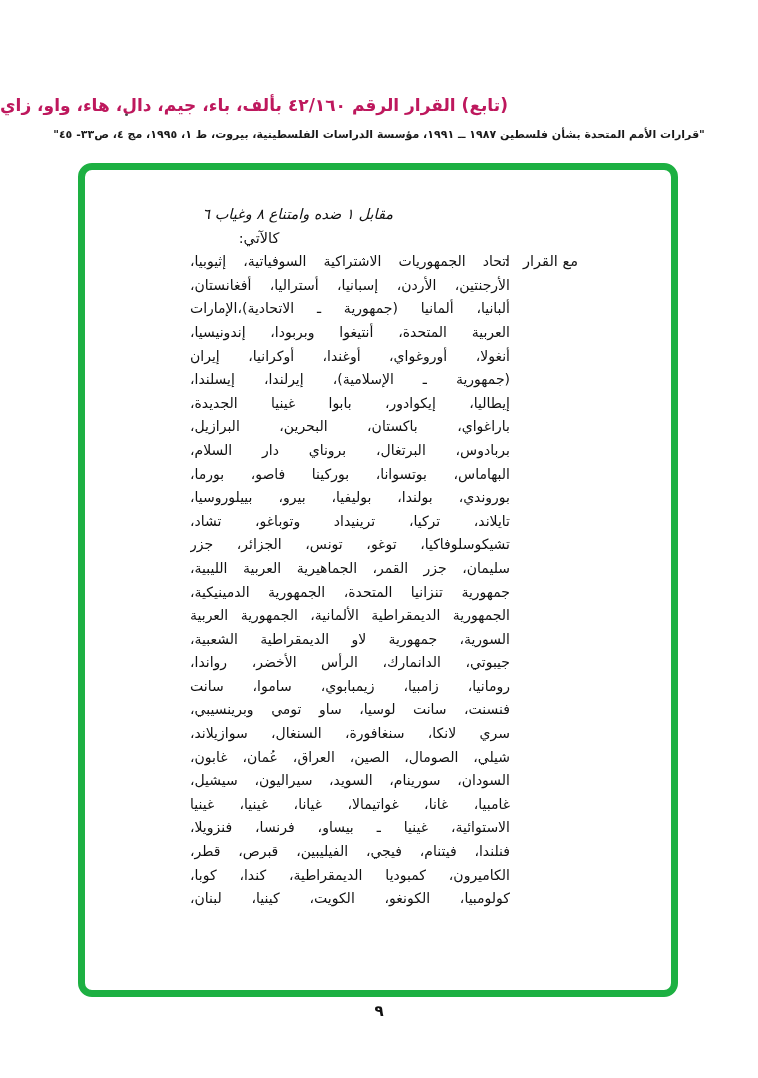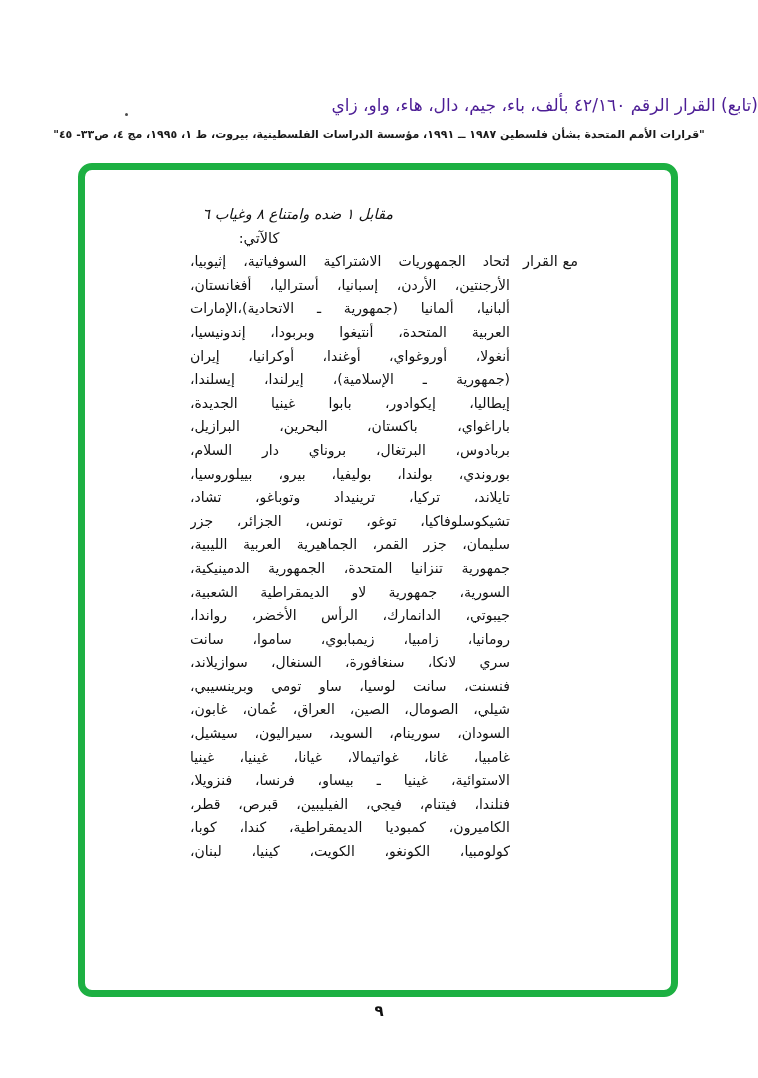--- a/index.html
+++ b/index.html
@@ -8,24 +8,24 @@
     position:relative;
     width:758px; height:1078px;
     background:#ffffff;
     font-family:"DejaVu Sans", sans-serif;
     color:#141414;
     direction:rtl;
     overflow:hidden;
   }
   .title {
     position:absolute; top:95px; left:0; right:0;
-    text-align:right;
-    font-size:17px; font-weight:normal;
+    text-align:left;
+    font-size:17px; font-weight:bold;
     letter-spacing:0.2px;
-    color:#4c1d95;
+    color:#be185d;
   }
   .citation {
     position:absolute; top:128px; left:0; right:0;
     text-align:center;
     font-size:11px; font-weight:bold;
     color:#191919;
   }
   .ink-speck {
     position:absolute; left:125px; top:113px;
     width:3px; height:3px; background:#4a4a4a; border-radius:50%;
@@ -106,30 +106,32 @@
       <div class="countries" id="countries">
           <div class="country-line">اتحاد الجمهوريات الاشتراكية السوفياتية، إثيوبيا،</div>
           <div class="country-line">الأرجنتين، الأردن، إسبانيا، أستراليا، أفغانستان،</div>
           <div class="country-line">ألبانيا، ألمانيا (جمهورية ـ الاتحادية)،الإمارات</div>
           <div class="country-line">العربية المتحدة، أنتيغوا وبربودا، إندونيسيا،</div>
           <div class="country-line">أنغولا، أوروغواي، أوغندا، أوكرانيا، إيران</div>
           <div class="country-line">(جمهورية ـ الإسلامية)، إيرلندا، إيسلندا،</div>
           <div class="country-line">إيطاليا، إيكوادور، بابوا غينيا الجديدة،</div>
           <div class="country-line">باراغواي، باكستان، البحرين، البرازيل،</div>
           <div class="country-line">بربادوس، البرتغال، بروناي دار السلام،</div>
+          <div class="country-line">البهاماس، بوتسوانا، بوركينا فاصو، بورما،</div>
           <div class="country-line">بوروندي، بولندا، بوليفيا، بيرو، بييلوروسيا،</div>
           <div class="country-line">تايلاند، تركيا، ترينيداد وتوباغو، تشاد،</div>
           <div class="country-line">تشيكوسلوفاكيا، توغو، تونس، الجزائر، جزر</div>
           <div class="country-line">سليمان، جزر القمر، الجماهيرية العربية الليبية،</div>
           <div class="country-line">جمهورية تنزانيا المتحدة، الجمهورية الدمينيكية،</div>
+          <div class="country-line">الجمهورية الديمقراطية الألمانية، الجمهورية العربية</div>
           <div class="country-line">السورية، جمهورية لاو الديمقراطية الشعبية،</div>
           <div class="country-line">جيبوتي، الدانمارك، الرأس الأخضر، رواندا،</div>
           <div class="country-line">رومانيا، زامبيا، زيمبابوي، ساموا، سانت</div>
+          <div class="country-line">فنسنت، سانت لوسيا، ساو تومي وبرينسيبي،</div>
           <div class="country-line">سري لانكا، سنغافورة، السنغال، سوازيلاند،</div>
-          <div class="country-line">فنسنت، سانت لوسيا، ساو تومي وبرينسيبي،</div>
           <div class="country-line">شيلي، الصومال، الصين، العراق، عُمان، غابون،</div>
           <div class="country-line">السودان، سورينام، السويد، سيراليون، سيشيل،</div>
           <div class="country-line">غامبيا، غانا، غواتيمالا، غيانا، غينيا، غينيا</div>
           <div class="country-line">الاستوائية، غينيا ـ بيساو، فرنسا، فنزويلا،</div>
           <div class="country-line">فنلندا، فيتنام، فيجي، الفيليبين، قبرص، قطر،</div>
           <div class="country-line">الكاميرون، كمبوديا الديمقراطية، كندا، كوبا،</div>
           <div class="country-line">كولومبيا، الكونغو، الكويت، كينيا، لبنان،</div>
         </div>
     </div>
   </div>

